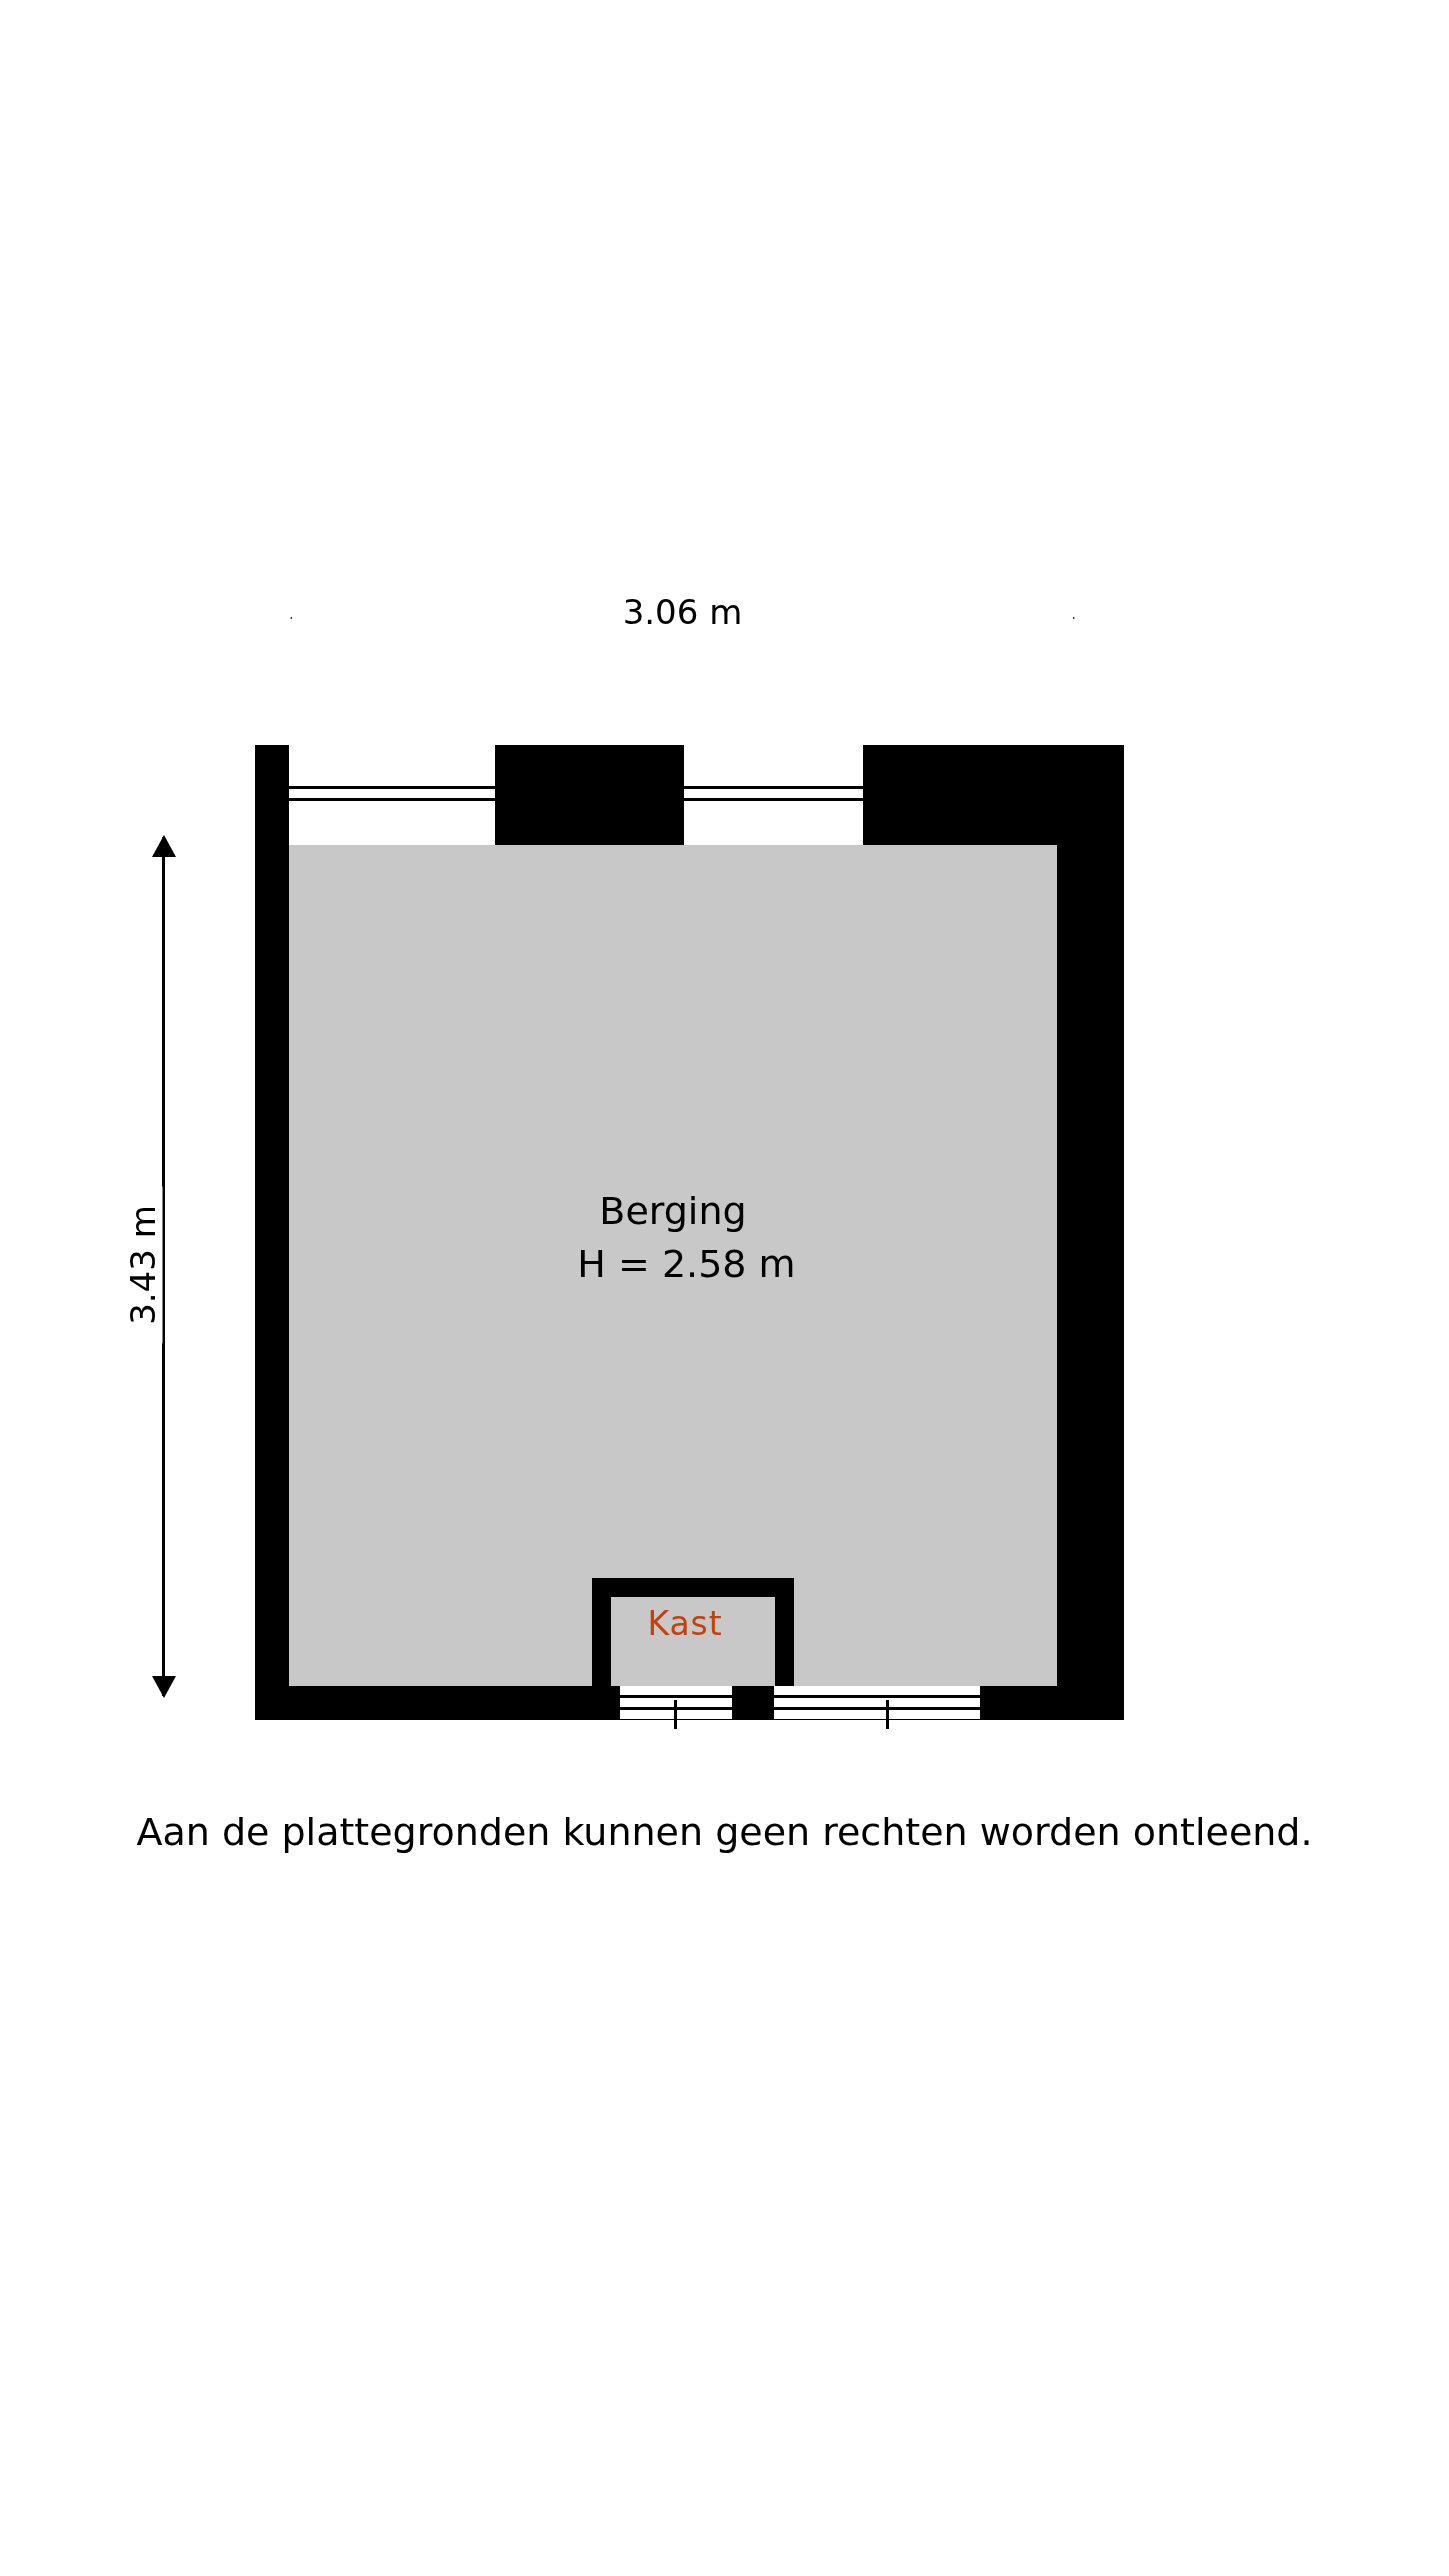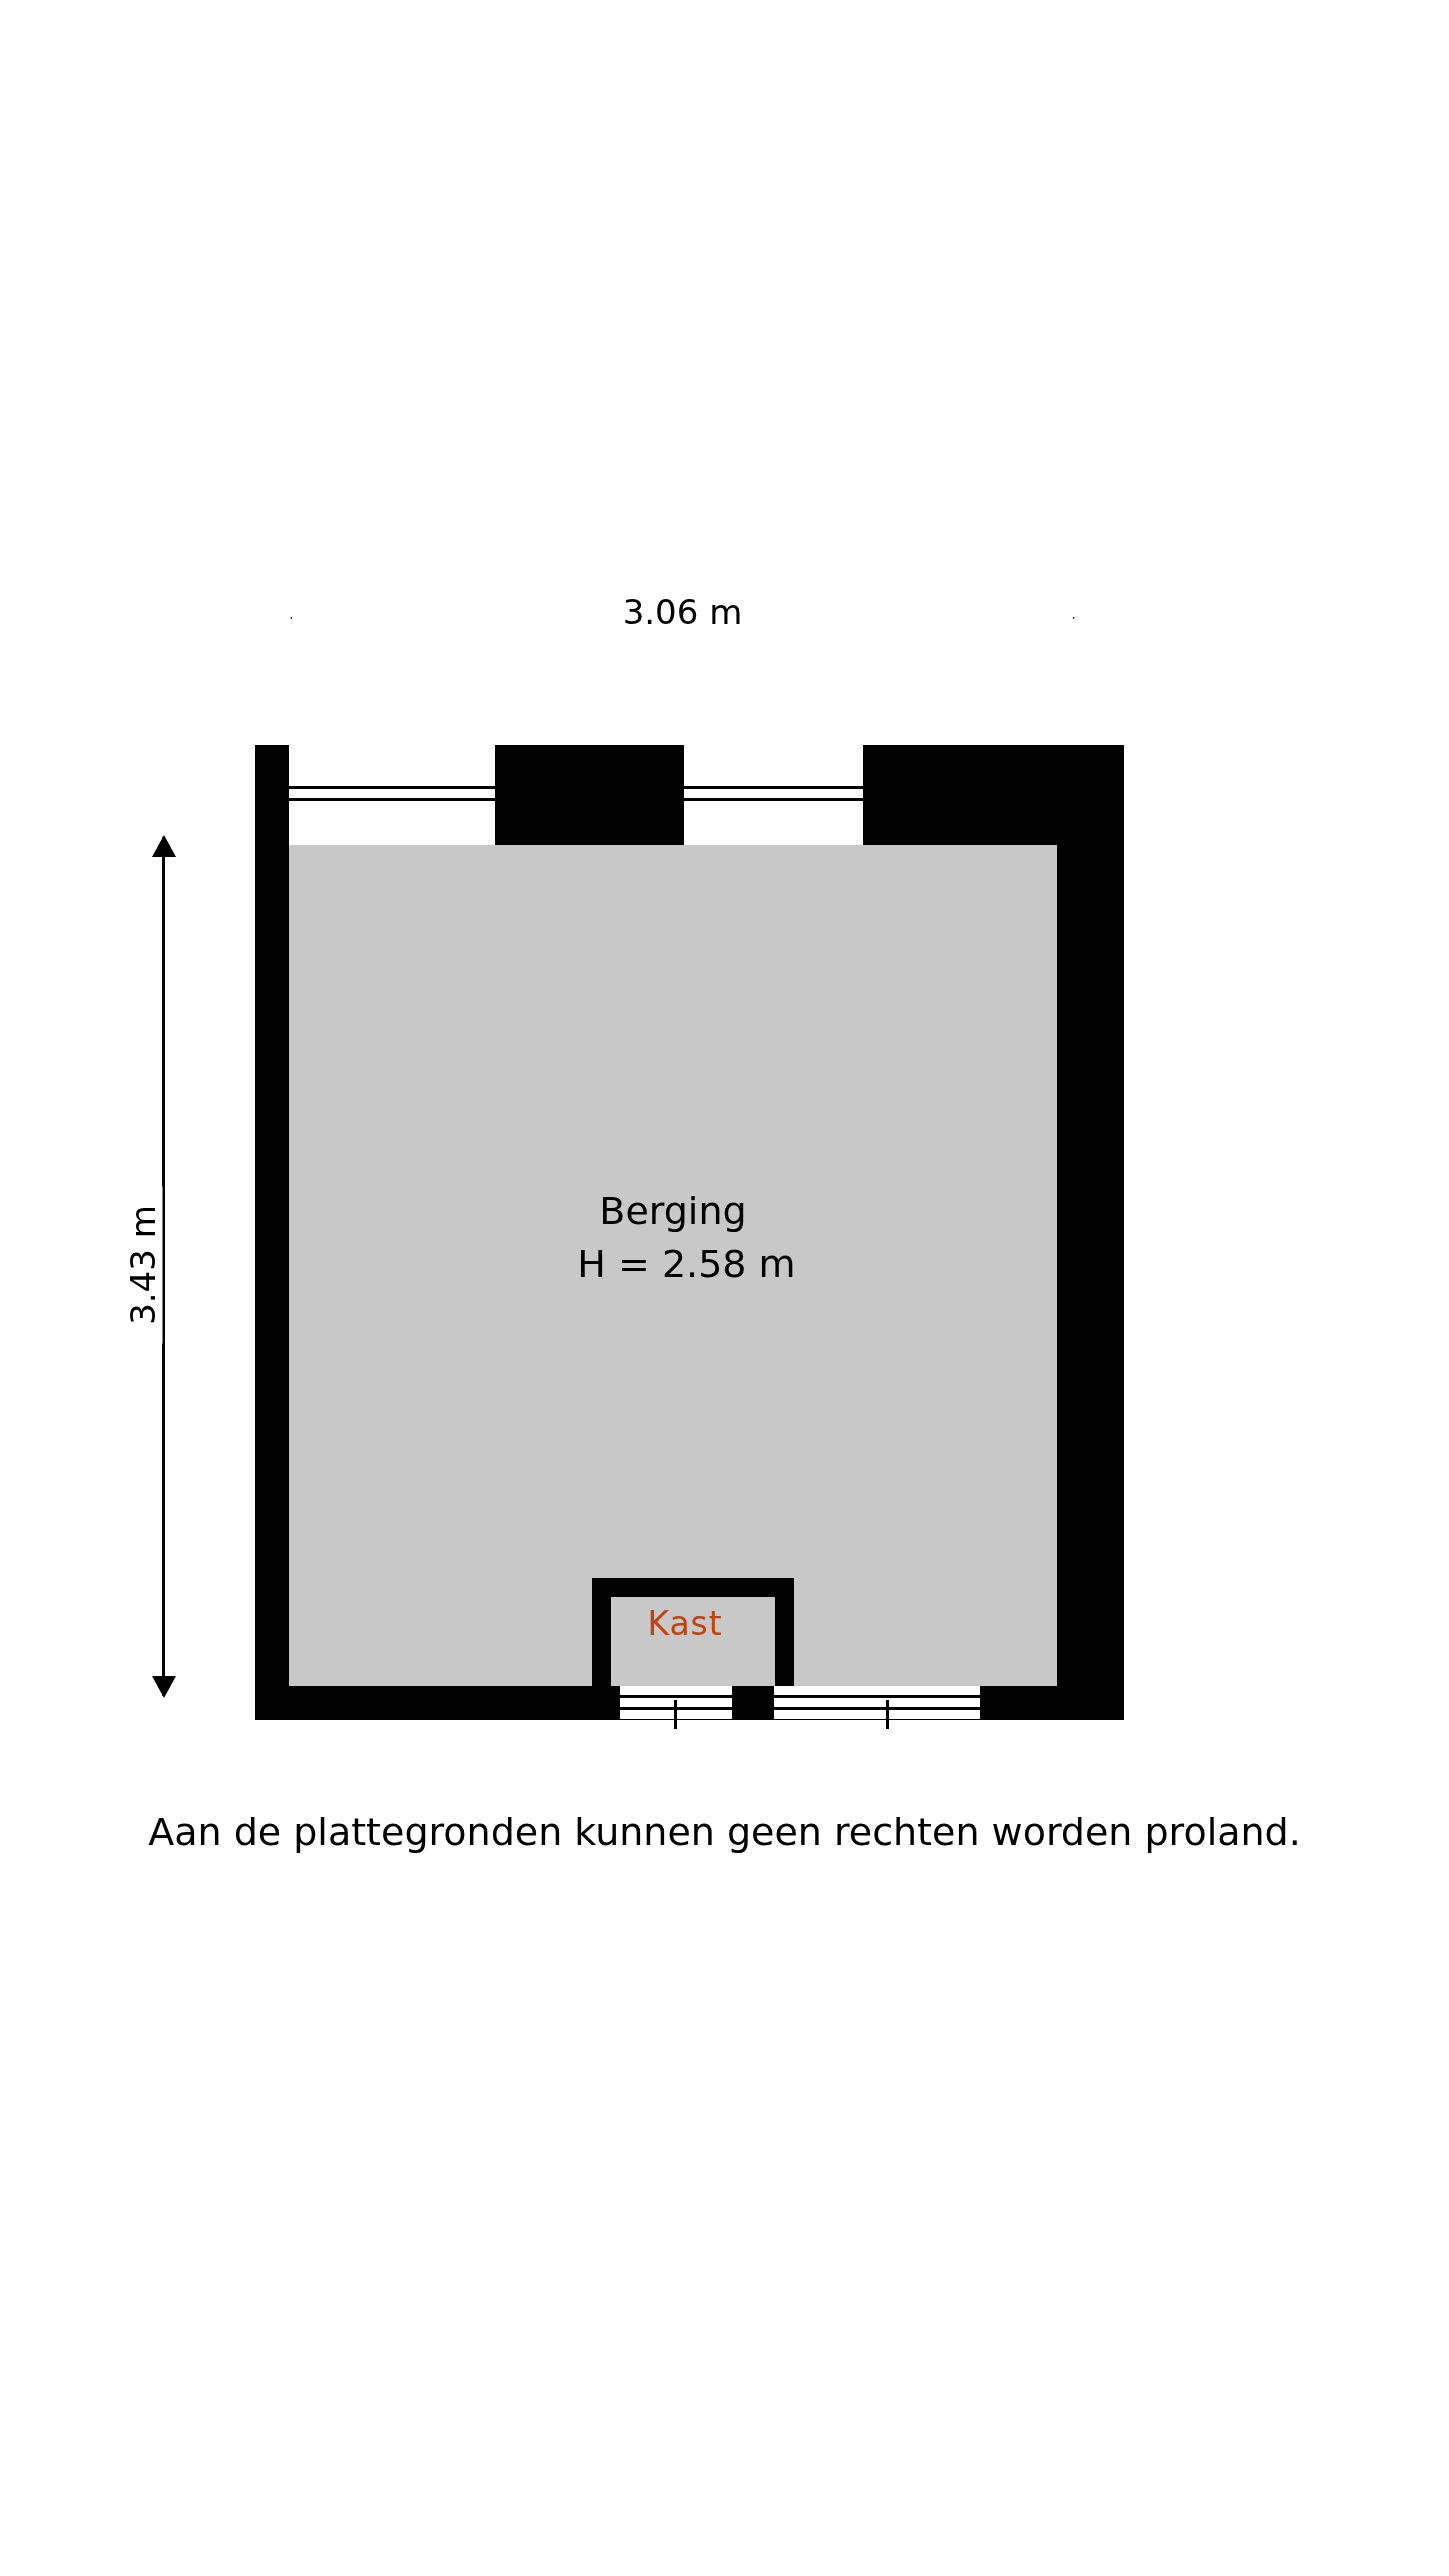--- a/index.html
+++ b/index.html
@@ -307,17 +307,17 @@
     <div class="win-tick tick-1"></div>
     <div class="win-tick tick-2"></div>
 
     <div class="room-label">
       <div class="name">Berging</div>
       <div class="height">H = 2.58 m</div>
     </div>
   </div>
 
   <div class="footer">
-    <div class="disclaimer">Aan de plattegronden kunnen geen rechten worden proland.</div>
+    <div class="disclaimer">Aan de plattegronden kunnen geen rechten worden ontleend.</div>
   </div>
 
 </div>
 
 
 </body></html>

